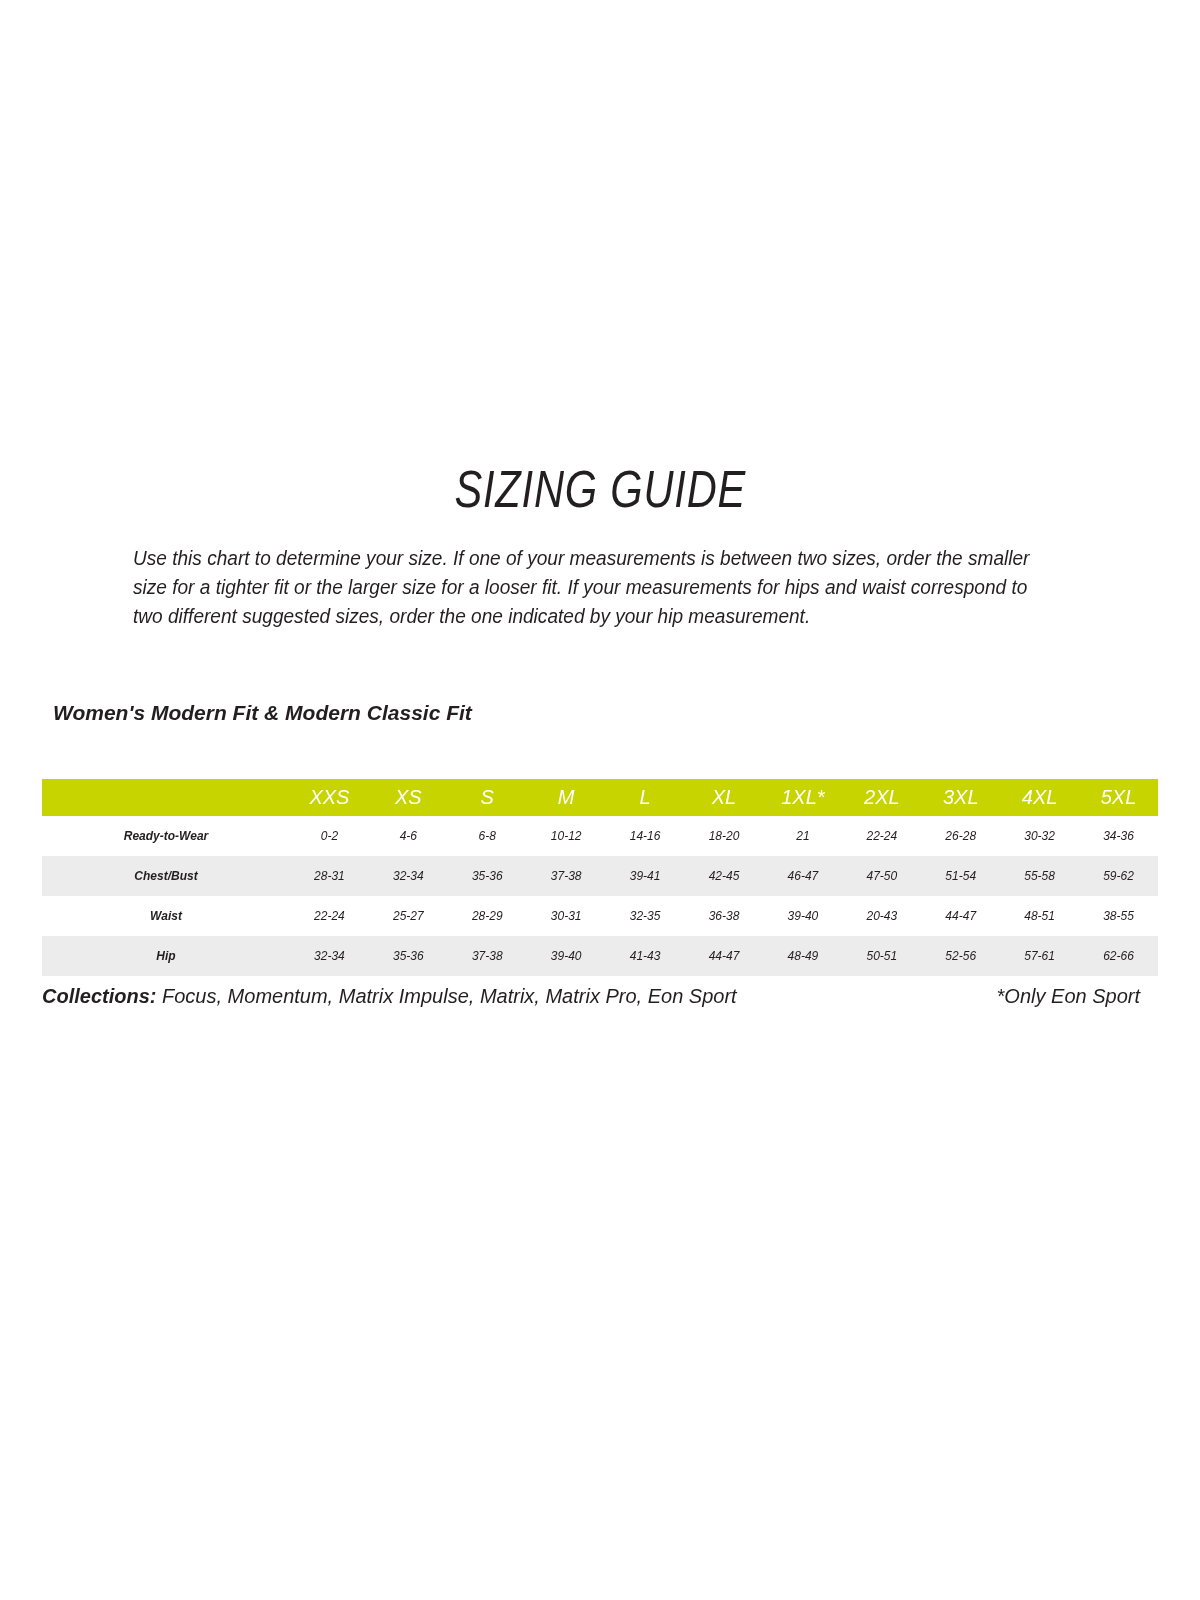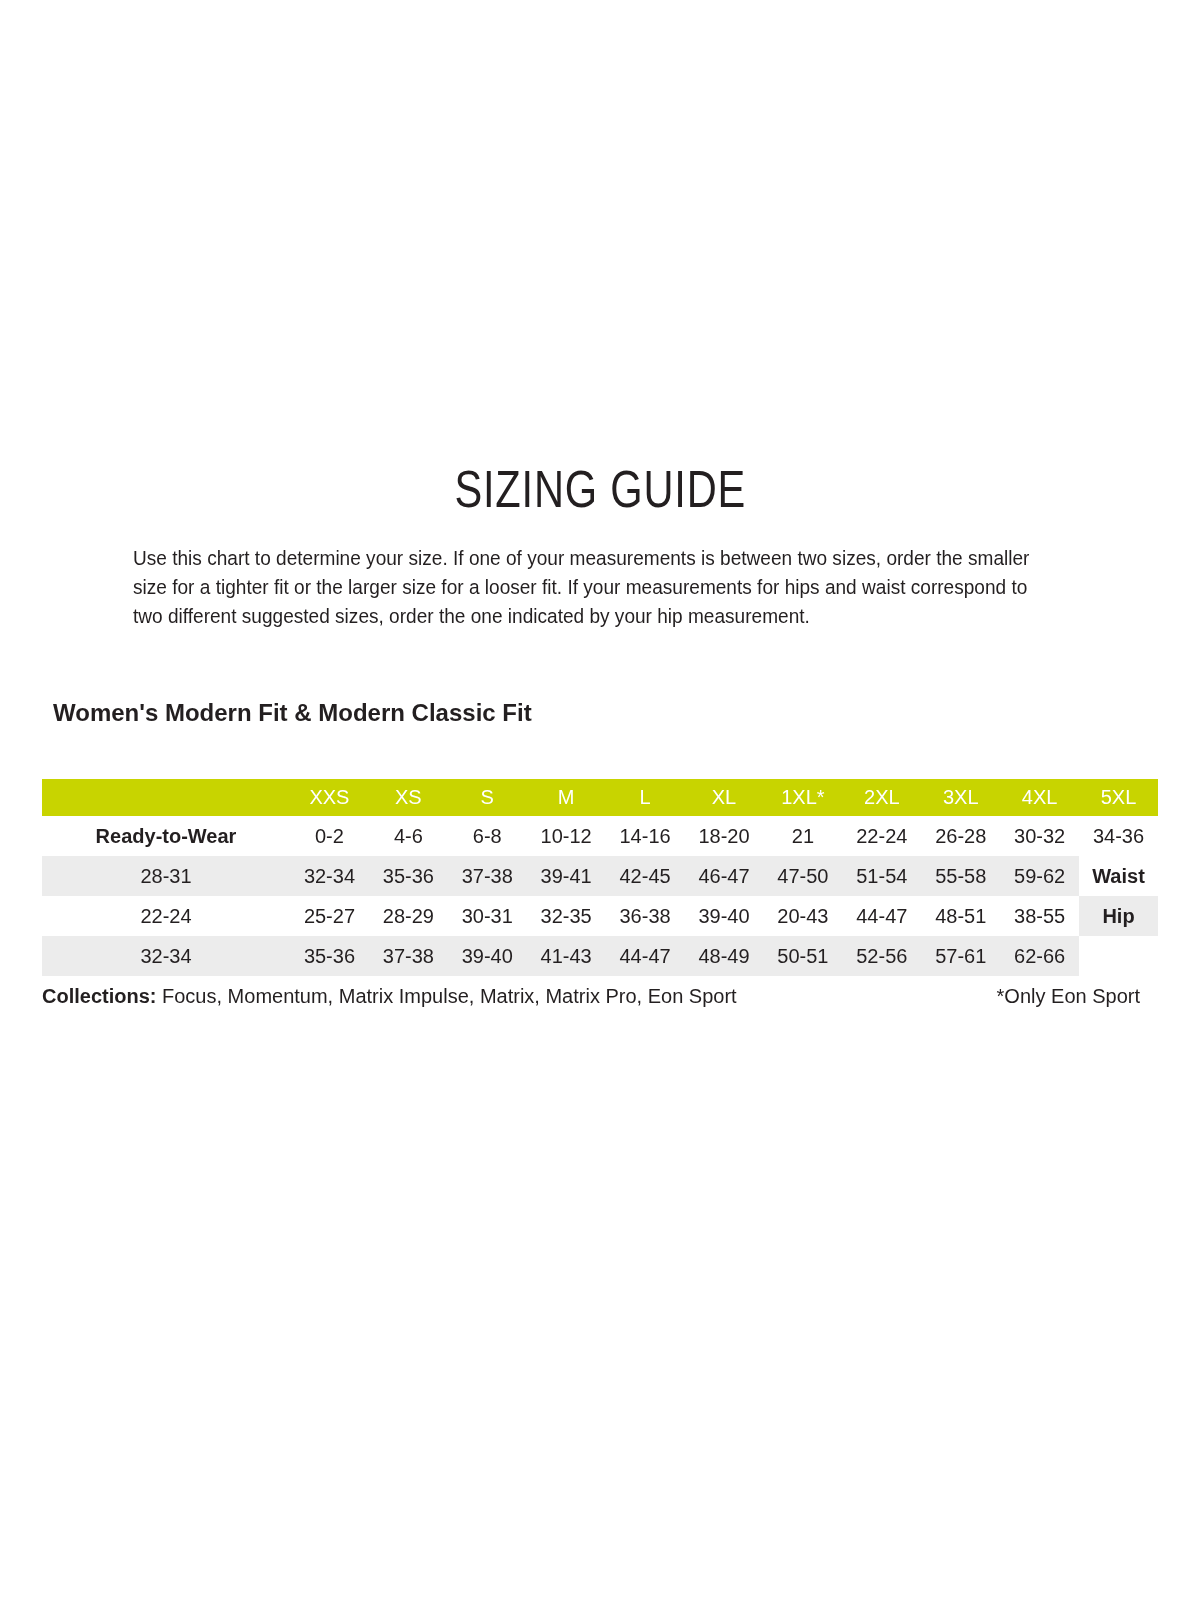--- a/index.html
+++ b/index.html
@@ -9,20 +9,21 @@
   }
   body {
     width: 1200px;
     height: 1600px;
     overflow: hidden;
     font-family: "Liberation Sans", sans-serif;
     color: #231f20;
   }
   .page {
     padding-top: 461px;
+    font-style: italic;
   }
   .title {
     margin: 0;
     text-align: center;
     font-size: 52px;
     line-height: 56px;
     font-weight: 400;
     letter-spacing: 1px;
     color: #231f20;
   }
@@ -36,21 +37,21 @@
     font-size: 20.5px;
     line-height: 29px;
     transform: scaleX(0.93);
     transform-origin: left top;
   }
   .intro-line {
     white-space: nowrap;
   }
   .section-title {
     margin: 71px 0 0 53px;
-    font-size: 24px;
+    font-size: 21px;
     line-height: 24px;
     font-weight: 700;
   }
   .size-table {
     margin: 10px 42px 0 42px;
     display: grid;
     grid-template-columns: 248px repeat(11, 1fr);
   }
   .size-table .cell {
     display: flex;
@@ -61,21 +62,21 @@
   .size-table .th {
     height: 37px;
     background: var(--accent, #c8d400);
     color: #ffffff;
     font-size: 20px;
     font-weight: 400;
     margin-top: 44px;
   }
   .size-table .td {
     height: 40px;
-    font-size: 20px;
+    font-size: 12px;
     font-weight: 400;
   }
   .size-table .row-label {
     font-weight: 700;
   }
   .size-table .alt {
     background: var(--row-alt, #ececec);
   }
   .footer {
     margin: 7px 42px 0 42px;
@@ -127,20 +128,21 @@
       <div class="cell td">4-6</div>
       <div class="cell td">6-8</div>
       <div class="cell td">10-12</div>
       <div class="cell td">14-16</div>
       <div class="cell td">18-20</div>
       <div class="cell td">21</div>
       <div class="cell td">22-24</div>
       <div class="cell td">26-28</div>
       <div class="cell td">30-32</div>
       <div class="cell td">34-36</div>
+      <div class="cell td row-label alt">Chest/Bust</div>
       <div class="cell td alt">28-31</div>
       <div class="cell td alt">32-34</div>
       <div class="cell td alt">35-36</div>
       <div class="cell td alt">37-38</div>
       <div class="cell td alt">39-41</div>
       <div class="cell td alt">42-45</div>
       <div class="cell td alt">46-47</div>
       <div class="cell td alt">47-50</div>
       <div class="cell td alt">51-54</div>
       <div class="cell td alt">55-58</div>

